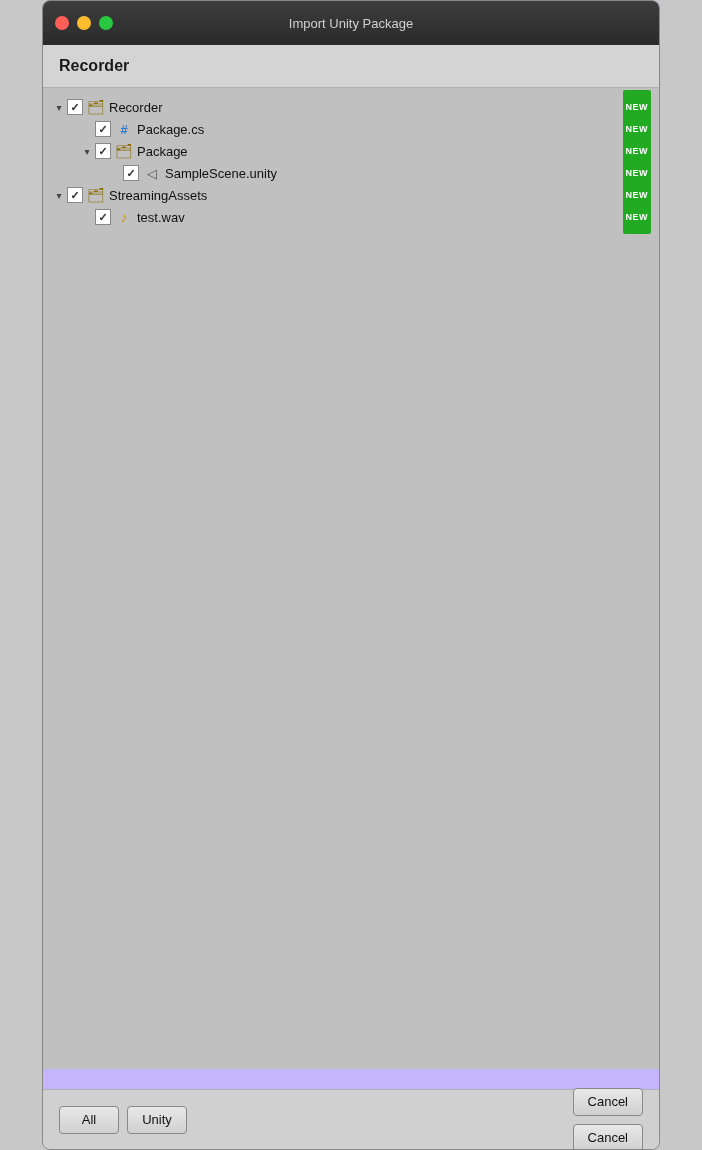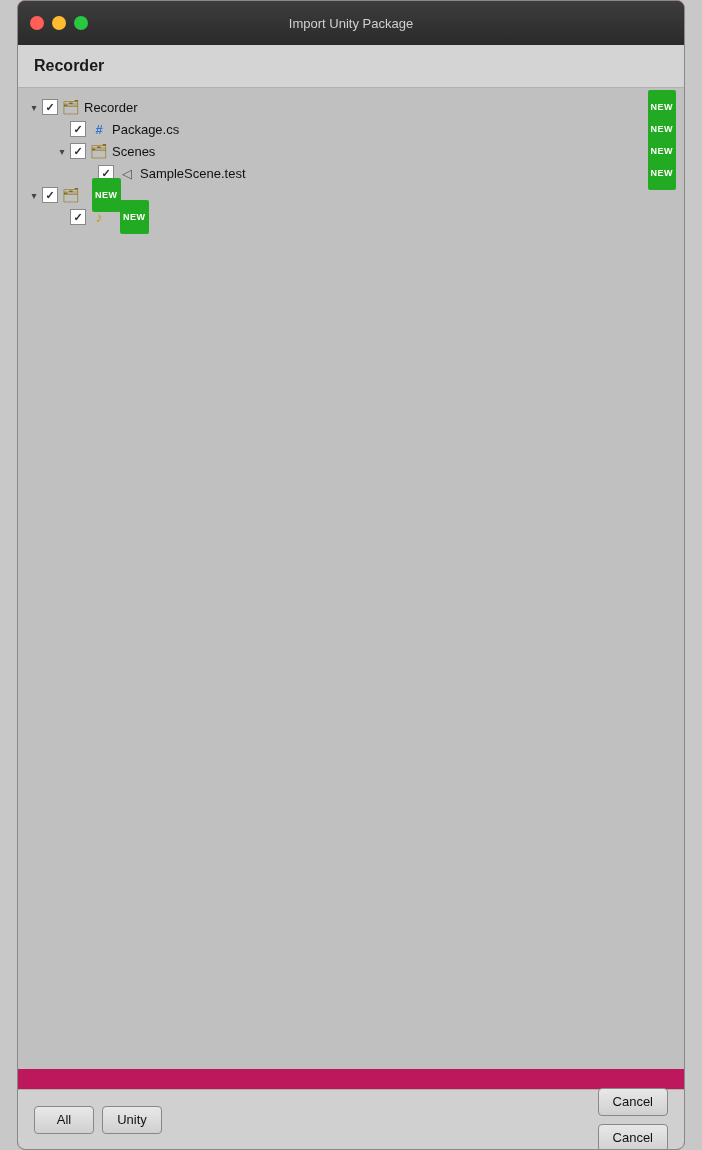--- a/index.html
+++ b/index.html
@@ -10,23 +10,23 @@
       background: #c8c8c8;
       font-family: -apple-system, BlinkMacSystemFont, "Helvetica Neue", Arial, sans-serif;
       font-size: 13px;
       display: flex;
       flex-direction: column;
       align-items: center;
       justify-content: center;
     }
 
     .window {
-      width: 668px;
+      width: 618px;
       height: 1150px;
-      background: #be185d;
+      background: #c4b5fd;
       border-radius: 8px;
       overflow: hidden;
       display: flex;
       flex-direction: column;
       border: 1px solid #888;
     }
 
     
     .title-bar {
       background: linear-gradient(to bottom, #3d3d3d, #2a2a2a);
@@ -260,43 +260,45 @@
       <div class="checkbox checked"></div>
       <span class="item-icon script-icon">#</span>
       <span class="item-label">Package.cs</span>
       <span class="new-badge">NEW</span>
     </div>
 
     <div class="tree-item indent-2">
       <span class="chevron">▾</span>
       <div class="checkbox checked"></div>
       <span class="item-icon folder-icon">🗂</span>
-      <span class="item-label">Scenes</span>
+      <span class="item-label">Package</span>
       <span class="new-badge">NEW</span>
     </div>
 
     <div class="tree-item indent-3">
       <span class="chevron-spacer"></span>
       <div class="checkbox checked"></div>
       <span class="item-icon scene-icon">◁</span>
-      <span class="item-label">SampleScene.test</span>
+      <span class="item-label">SampleScene.unity</span>
       <span class="new-badge">NEW</span>
     </div>
 
     <div class="tree-item indent-1">
       <span class="chevron">▾</span>
       <div class="checkbox checked"></div>
       <span class="item-icon folder-icon">🗂</span>
+      <span class="item-label">StreamingAssets</span>
       <span class="new-badge">NEW</span>
     </div>
 
     <div class="tree-item indent-2">
       <span class="chevron-spacer"></span>
       <div class="checkbox checked"></div>
       <span class="item-icon audio-icon">♪</span>
+      <span class="item-label">test.wav</span>
       <span class="new-badge">NEW</span>
     </div>
 
   </div>
 
   <div class="bottom-bar">
     <div class="bottom-left">
       <button class="btn">All</button>
       <button class="btn">Unity</button>
     </div>

